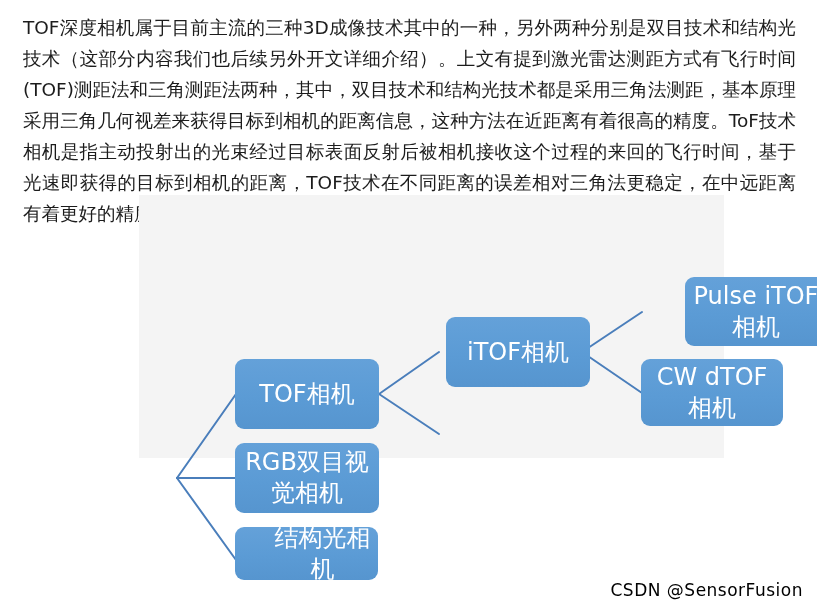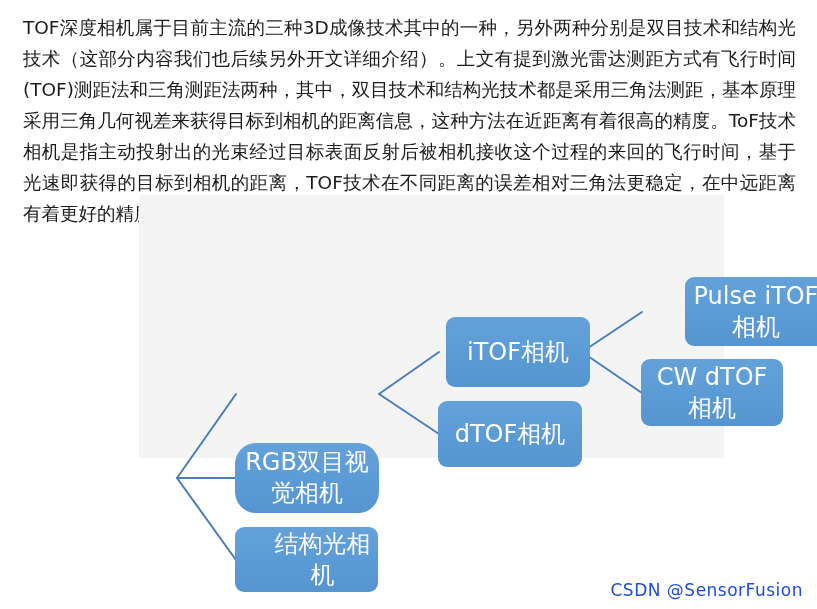--- a/index.html
+++ b/index.html
@@ -33,31 +33,31 @@
     border-radius:9px;
     color:#ffffff;
     display:flex;align-items:center;justify-content:center;
     text-align:center;
     font-size:24px;line-height:31px;
     padding:2px 4px;box-sizing:border-box;
     word-break:normal;
   }
   .n-root   {left:33px; top:443px;width:143px;height:70px;}
   .n-tof    {left:235px;top:359px;width:144px;height:70px;}
-  .n-rgb    {left:235px;top:443px;width:144px;height:70px;border-radius:21px;}
-  .n-sl     {left:235px;top:527px;width:143px;height:65px;padding-left:36px;}
+  .n-rgb    {left:235px;top:443px;width:144px;height:70px;}
+  .n-sl     {left:235px;top:527px;width:143px;height:53px;padding-left:36px;}
   .n-itof   {left:438px;top:317px;width:144px;height:70px;margin-left:8px;}
   .n-dtof   {left:438px;top:401px;width:144px;height:66px;}
   .n-pulse  {left:641px;top:277px;width:142px;height:69px;margin-left:44px;}
   .n-cw     {left:641px;top:359px;width:142px;height:67px;}
   .watermark{
     position:absolute;
     right:14px;bottom:9px;
     font-size:17px;
-    color:#1d4ed8;
+    color:#000000;
     letter-spacing:0.5px;
   }
 </style>
 </head>
 <body>
 
 <div class="page">
 
   <p class="article-paragraph">TOF深度相机属于目前主流的三种3D成像技术其中的一种，另外两种分别是双目技术和结构光技术（这部分内容我们也后续另外开文详细介绍）。上文有提到激光雷达测距方式有飞行时间(TOF)测距法和三角测距法两种，其中，双目技术和结构光技术都是采用三角法测距，基本原理采用三角几何视差来获得目标到相机的距离信息，这种方法在近距离有着很高的精度。ToF技术相机是指主动投射出的光束经过目标表面反射后被相机接收这个过程的来回的飞行时间，基于光速即获得的目标到相机的距离，TOF技术在不同距离的误差相对三角法更稳定，在中远距离有着更好的精度。</p>
 
@@ -68,22 +68,22 @@
       <path d="M177,478 L236,394"></path>
       <path d="M177,478 L236,478"></path>
       <path d="M177,478 L236,560"></path>
       <path d="M379,394 L439,352"></path>
       <path d="M379,394 L439,434"></path>
       <path d="M582,352 L642,312"></path>
       <path d="M582,352 L642,393"></path>
     </g>
   </svg>
 
+  <div class="node n-tof">TOF相机</div>
   <div class="node n-rgb">RGB双目视觉相机</div>
   <div class="node n-sl">结构光相机</div>
   <div class="node n-itof">iTOF相机</div>
-  <div class="node n-dtof">dTOF相机</div>
   <div class="node n-pulse">Pulse iTOF相机</div>
   <div class="node n-cw">CW dTOF相机</div>
 
   <div class="watermark">CSDN @SensorFusion</div>
 
 </div>
 
 </body></html>

